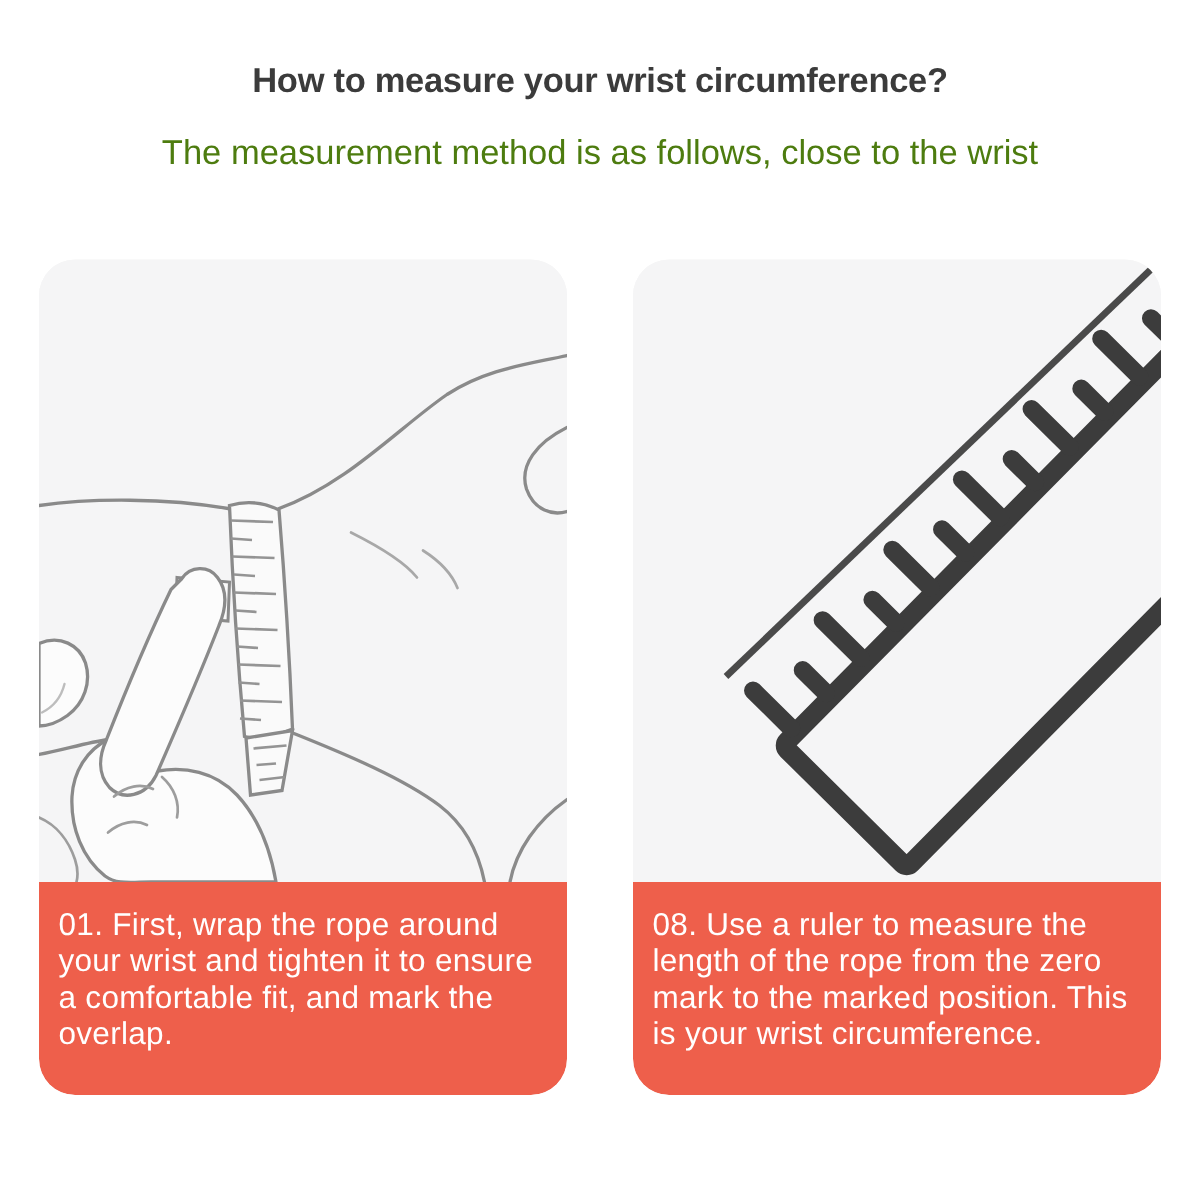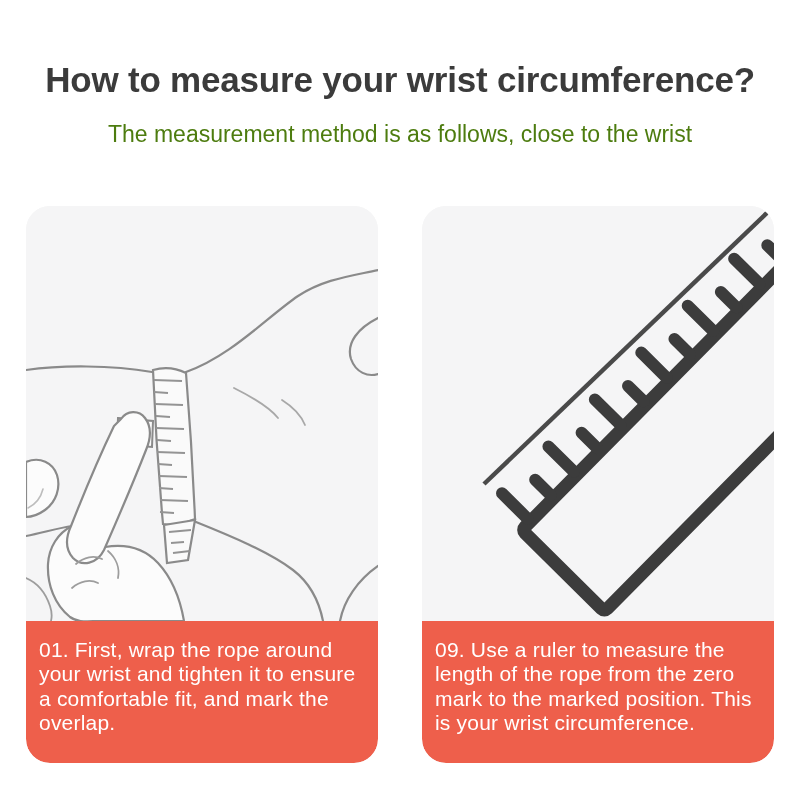--- a/index.html
+++ b/index.html
@@ -6,22 +6,22 @@
   html, body { width: 800px; height: 800px; }
   body {
     background: #ffffff;
     font-family: "Liberation Sans", sans-serif;
     overflow: hidden;
   }
   .page { width: 800px; height: 800px; position: relative; }
 
   .header { text-align: center; }
   .page-title {
-    margin-top: 60px;
-    font-size: 35px;
+    margin-top: 40px;
+    font-size: 23px;
     font-weight: 700;
     color: #3b3b3b;
     letter-spacing: -0.2px;
   }
   .page-subtitle {
     margin-top: 21px;
     font-size: 23px;
     font-weight: 400;
     color: #4d7c0f;
   }
@@ -149,17 +149,17 @@
               <line x1="243" y1="-4" x2="243" y2="-26"></line>
               <line x1="276" y1="-4" x2="276" y2="-40"></line>
               <line x1="309" y1="-4" x2="309" y2="-26"></line>
               <line x1="342" y1="-4" x2="342" y2="-40"></line>
               <line x1="375" y1="-4" x2="375" y2="-26"></line>
               <line x1="408" y1="-4" x2="408" y2="-40"></line>
             </g>
           </g>
         </svg>
       </div>
-      <div class="caption">09. Use a ruler to measure the length of the rope from the zero mark to the marked position. This is your wrist circumference.</div>
+      <div class="caption">08. Use a ruler to measure the length of the rope from the zero mark to the marked position. This is your wrist circumference.</div>
     </div>
 
   </div>
 </div>
 
 </body></html>

